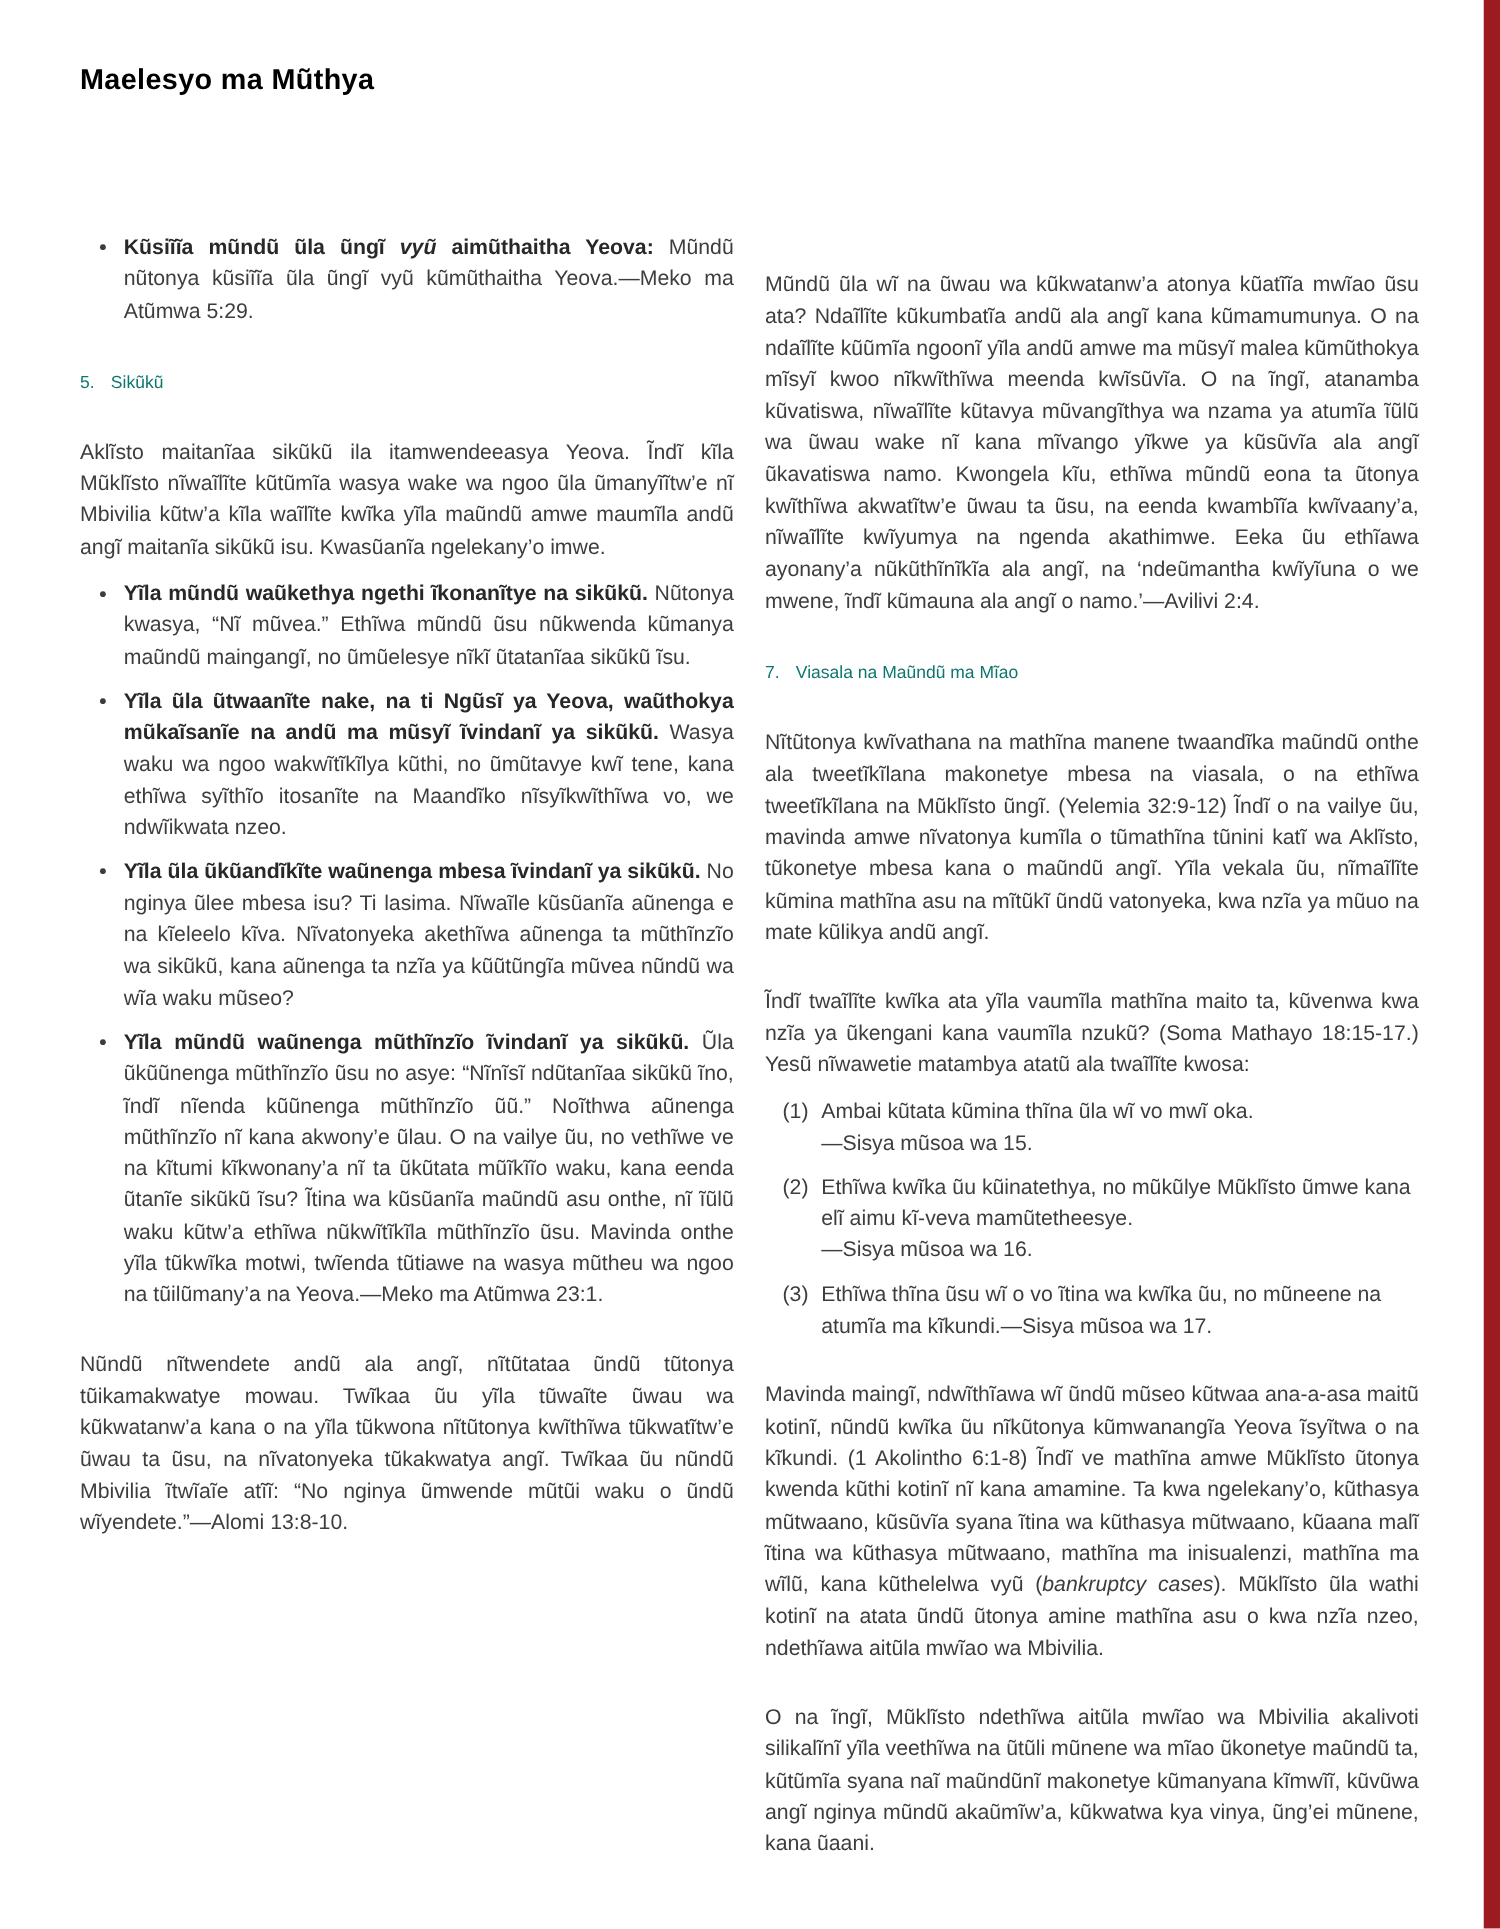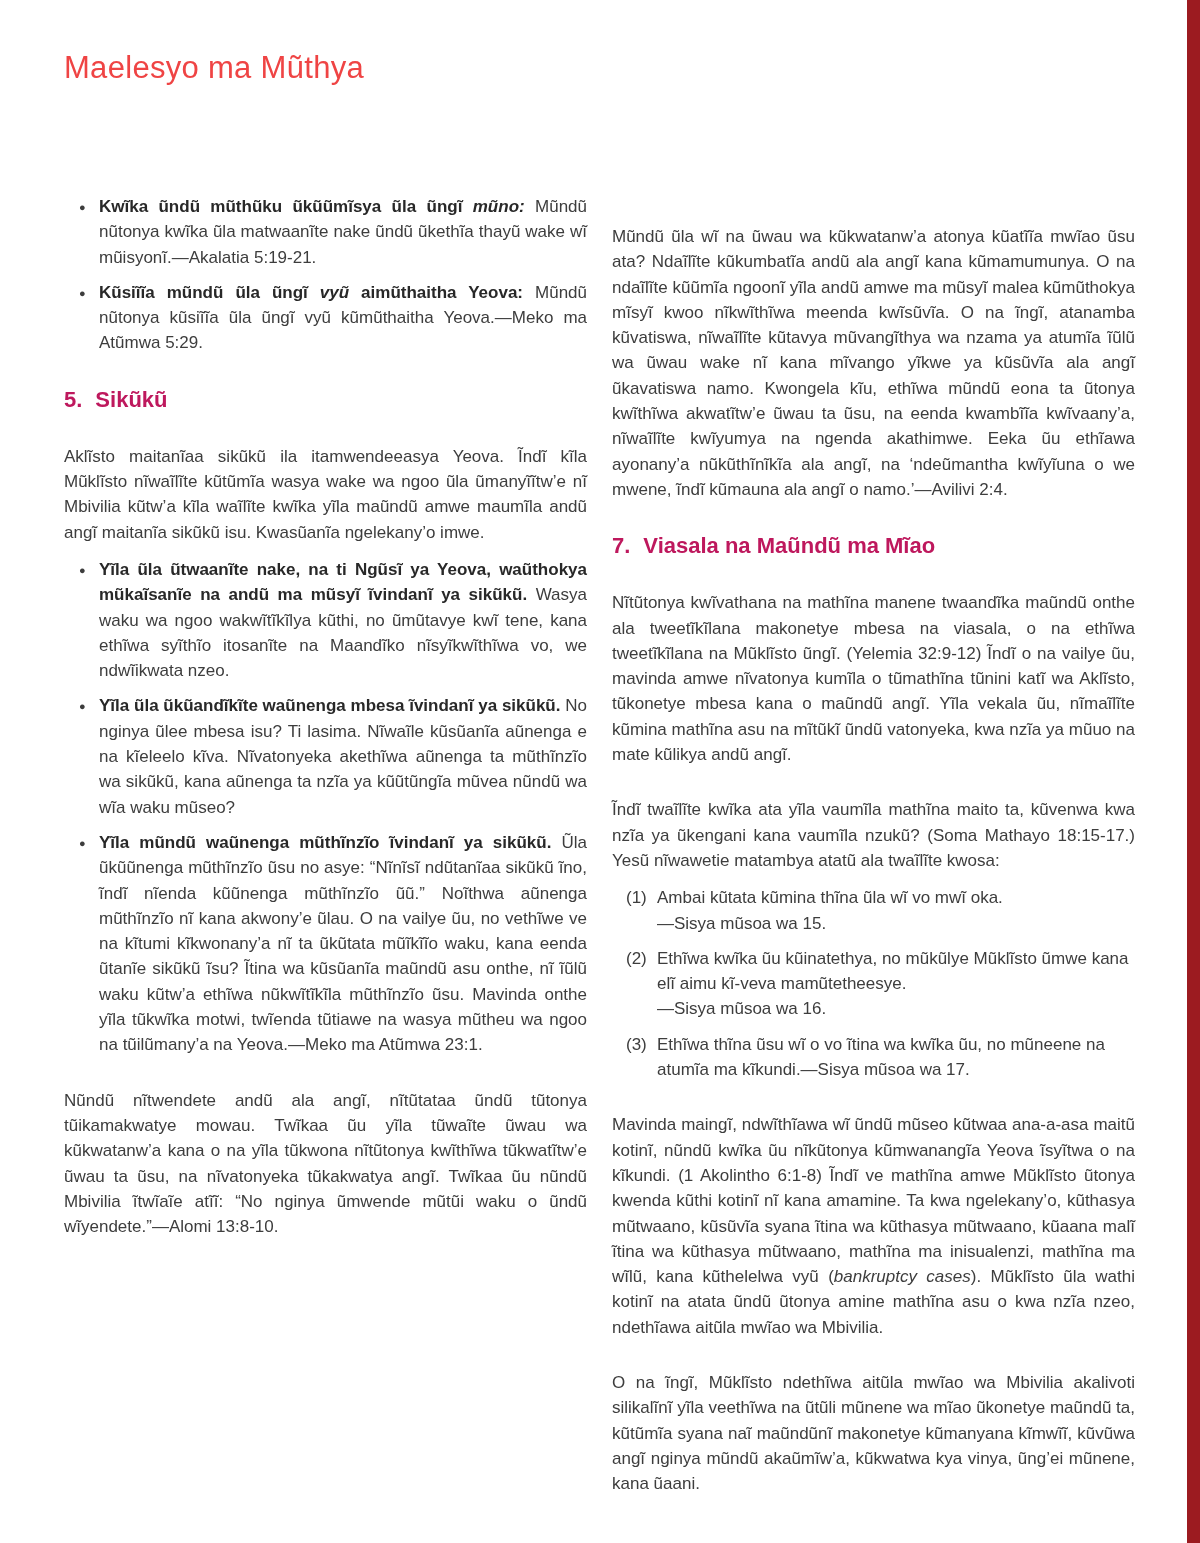--- a/index.html
+++ b/index.html
@@ -6,42 +6,42 @@
   html,body { background:#ffffff; }
   .page {
     position:relative;
     width:1200px; height:1543px;
     background:#ffffff;
     overflow:hidden;
     font-family:"Liberation Sans", sans-serif;
   }
   .page-title {
     padding:50px 64px 0;
-    font-size:31px;
-    font-weight:400;
+    font-size:23px;
+    font-weight:700;
     letter-spacing:0.3px;
-    color:#ef4444;
+    color:#000000;
   }
   .columns {
     display:flex;
     gap:25px;
     padding:0 64px;
     margin-top:108px;
   }
   .column { width:523px; }
   .body-paragraph, .bullet-item, .numbered-item {
     font-size:17px;
     line-height:25.3px;
     color:#3d3d3d;
   }
   .body-paragraph { text-align:justify; margin-bottom:12px;margin-top:30px; }
   .section-heading {
-    font-size:22px;
-    font-weight:700;
-    color:#be185d;
+    font-size:14px;
+    font-weight:400;
+    color:#0f766e;
     margin:30px 0 15px 0;
     line-height:28px;
   }
   .heading-number { margin-right:13px; }
   .bullet-list { margin-bottom:4px; }
   .bullet-item {
     position:relative;
     padding-left:35px;
     margin-bottom:10px;
     text-align:justify;
@@ -72,26 +72,26 @@
   }
 </style>
 </head>
 <body>
 
 <div class="page">
   <h1 class="page-title">Maelesyo ma Mũthya</h1>
   <div class="columns">
     <div class="column">
         <div class="bullet-list">
-          <div class="bullet-item"><span class="seg-b">Kwĩka ũndũ mũthũku ũkũũmĩsya ũla ũngĩ </span><span class="seg-bi">mũno:</span><span class="seg-r"> Mũndũ nũtonya kwĩka ũla matwaanĩte nake ũndũ ũkethĩa thayũ wake wĩ mũisyonĩ.—Akalatia 5:19-21.</span></div>
           <div class="bullet-item"><span class="seg-b">Kũsiĩĩa mũndũ ũla ũngĩ </span><span class="seg-bi">vyũ</span><span class="seg-b"> aimũthaitha Yeova:</span><span class="seg-r"> Mũndũ nũtonya kũsiĩĩa ũla ũngĩ vyũ kũmũthaitha Yeova.—Meko ma Atũmwa 5:29.</span></div>
         </div>
         <h2 class="section-heading"><span class="heading-number">5.</span><span class="heading-text">Sikũkũ</span></h2>
         <p class="body-paragraph"><span class="seg-r">Aklĩsto maitanĩaa sikũkũ ila itamwendeeasya Yeova. Ĩndĩ kĩla Mũklĩsto nĩwaĩlĩte kũtũmĩa wasya wake wa ngoo ũla ũmanyĩĩtw’e nĩ Mbivilia kũtw’a kĩla waĩlĩte kwĩka yĩla maũndũ amwe maumĩla andũ angĩ maitanĩa sikũkũ isu. Kwasũanĩa ngelekany’o imwe.</span></p>
         <div class="bullet-list">
+          <div class="bullet-item"><span class="seg-b">Yĩla mũndũ waũkethya ngethi ĩkonanĩtye na sikũkũ.</span><span class="seg-r"> Nũtonya kwasya, “Nĩ mũvea.” Ethĩwa mũndũ ũsu nũkwenda kũmanya maũndũ maingangĩ, no ũmũelesye nĩkĩ ũtatanĩaa sikũkũ ĩsu.</span></div>
           <div class="bullet-item"><span class="seg-b">Yĩla ũla ũtwaanĩte nake, na ti Ngũsĩ ya Yeova, waũthokya mũkaĩsanĩe na andũ ma mũsyĩ ĩvindanĩ ya sikũkũ.</span><span class="seg-r"> Wasya waku wa ngoo wakwĩtĩkĩlya kũthi, no ũmũtavye kwĩ tene, kana ethĩwa syĩthĩo itosanĩte na Maandĩko nĩsyĩkwĩthĩwa vo, we ndwĩikwata nzeo.</span></div>
           <div class="bullet-item"><span class="seg-b">Yĩla ũla ũkũandĩkĩte waũnenga mbesa ĩvindanĩ ya sikũkũ.</span><span class="seg-r"> No nginya ũlee mbesa isu? Ti lasima. Nĩwaĩle kũsũanĩa aũnenga e na kĩeleelo kĩva. Nĩvatonyeka akethĩwa aũnenga ta mũthĩnzĩo wa sikũkũ, kana aũnenga ta nzĩa ya kũũtũngĩa mũvea nũndũ wa wĩa waku mũseo?</span></div>
           <div class="bullet-item"><span class="seg-b">Yĩla mũndũ waũnenga mũthĩnzĩo ĩvindanĩ ya sikũkũ.</span><span class="seg-r"> Ũla ũkũũnenga mũthĩnzĩo ũsu no asye: “Nĩnĩsĩ ndũtanĩaa sikũkũ ĩno, ĩndĩ nĩenda kũũnenga mũthĩnzĩo ũũ.” Noĩthwa aũnenga mũthĩnzĩo nĩ kana akwony’e ũlau. O na vailye ũu, no vethĩwe ve na kĩtumi kĩkwonany’a nĩ ta ũkũtata mũĩkĩĩo waku, kana eenda ũtanĩe sikũkũ ĩsu? Ĩtina wa kũsũanĩa maũndũ asu onthe, nĩ ĩũlũ waku kũtw’a ethĩwa nũkwĩtĩkĩla mũthĩnzĩo ũsu. Mavinda onthe yĩla tũkwĩka motwi, twĩenda tũtiawe na wasya mũtheu wa ngoo na tũilũmany’a na Yeova.—Meko ma Atũmwa 23:1.</span></div>
         </div>
         <p class="body-paragraph"><span class="seg-r">Nũndũ nĩtwendete andũ ala angĩ, nĩtũtataa ũndũ tũtonya tũikamakwatye mowau. Twĩkaa ũu yĩla tũwaĩte ũwau wa kũkwatanw’a kana o na yĩla tũkwona nĩtũtonya kwĩthĩwa tũkwatĩtw’e ũwau ta ũsu, na nĩvatonyeka tũkakwatya angĩ. Twĩkaa ũu nũndũ Mbivilia ĩtwĩaĩe atĩĩ: “No nginya ũmwende mũtũi waku o ũndũ wĩyendete.”—Alomi 13:8-10.</span></p>
       </div>
     <div class="column">
         <p class="body-paragraph"><span class="seg-r">Mũndũ ũla wĩ na ũwau wa kũkwatanw’a atonya kũatĩĩa mwĩao ũsu ata? Ndaĩlĩte kũkumbatĩa andũ ala angĩ kana kũmamumunya. O na ndaĩlĩte kũũmĩa ngoonĩ yĩla andũ amwe ma mũsyĩ malea kũmũthokya mĩsyĩ kwoo nĩkwĩthĩwa meenda kwĩsũvĩa. O na ĩngĩ, atanamba kũvatiswa, nĩwaĩlĩte kũtavya mũvangĩthya wa nzama ya atumĩa ĩũlũ wa ũwau wake nĩ kana mĩvango yĩkwe ya kũsũvĩa ala angĩ ũkavatiswa namo. Kwongela kĩu, ethĩwa mũndũ eona ta ũtonya kwĩthĩwa akwatĩtw’e ũwau ta ũsu, na eenda kwambĩĩa kwĩvaany’a, nĩwaĩlĩte kwĩyumya na ngenda akathimwe. Eeka ũu ethĩawa ayonany’a nũkũthĩnĩkĩa ala angĩ, na ‘ndeũmantha kwĩyĩuna o we mwene, ĩndĩ kũmauna ala angĩ o namo.’—Avilivi 2:4.</span></p>
         <h2 class="section-heading"><span class="heading-number">7.</span><span class="heading-text">Viasala na Maũndũ ma Mĩao</span></h2>
         <p class="body-paragraph"><span class="seg-r">Nĩtũtonya kwĩvathana na mathĩna manene twaandĩka maũndũ onthe ala tweetĩkĩlana makonetye mbesa na viasala, o na ethĩwa tweetĩkĩlana na Mũklĩsto ũngĩ. (Yelemia 32:9-12) Ĩndĩ o na vailye ũu, mavinda amwe nĩvatonya kumĩla o tũmathĩna tũnini katĩ wa Aklĩsto, tũkonetye mbesa kana o maũndũ angĩ. Yĩla vekala ũu, nĩmaĩlĩte kũmina mathĩna asu na mĩtũkĩ ũndũ vatonyeka, kwa nzĩa ya mũuo na mate kũlikya andũ angĩ.</span></p>

